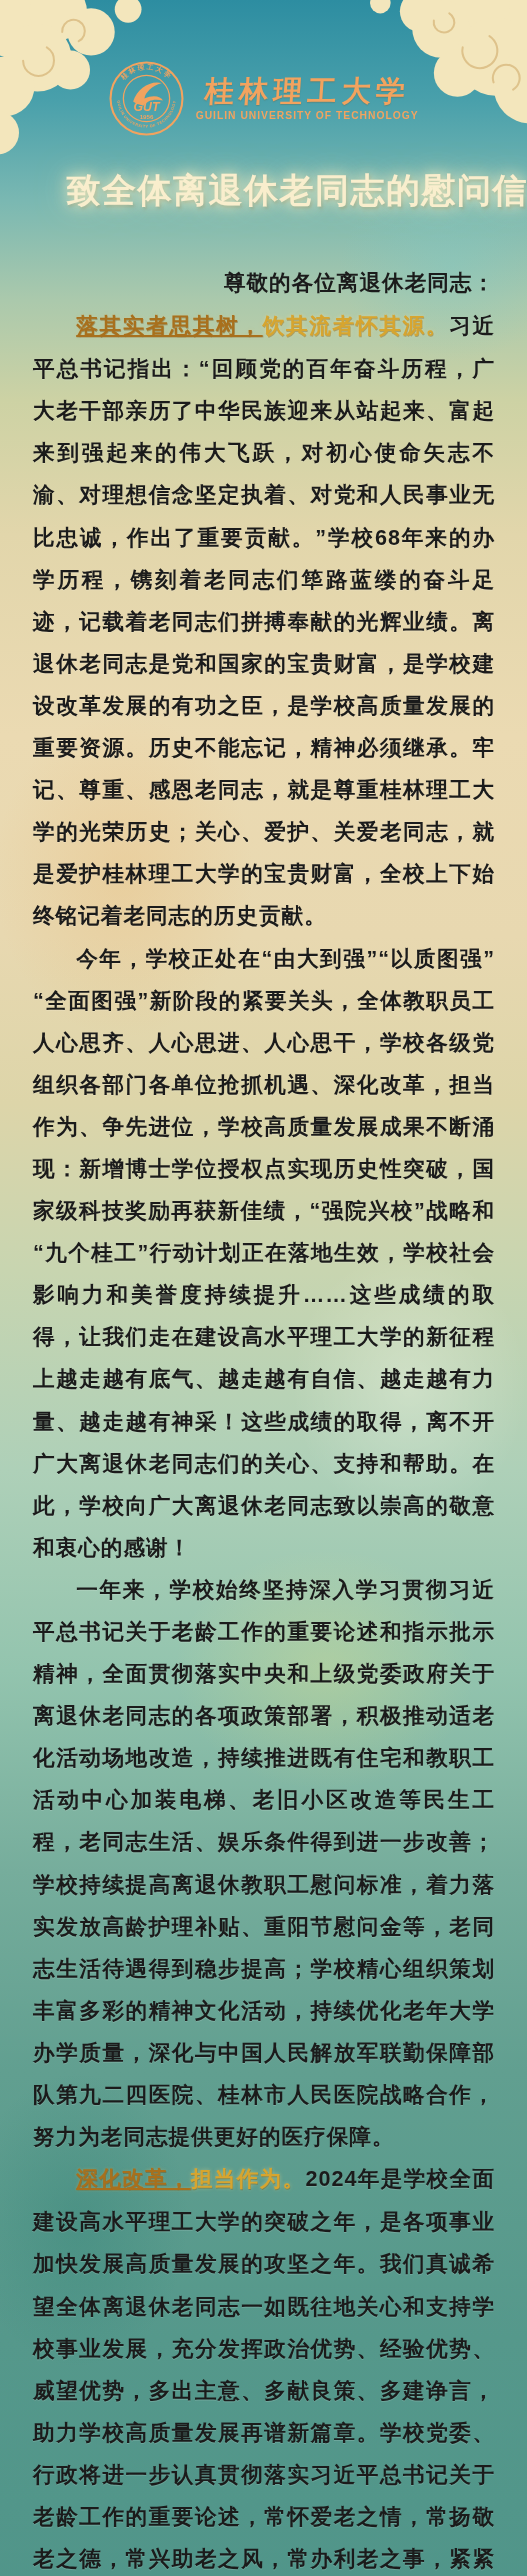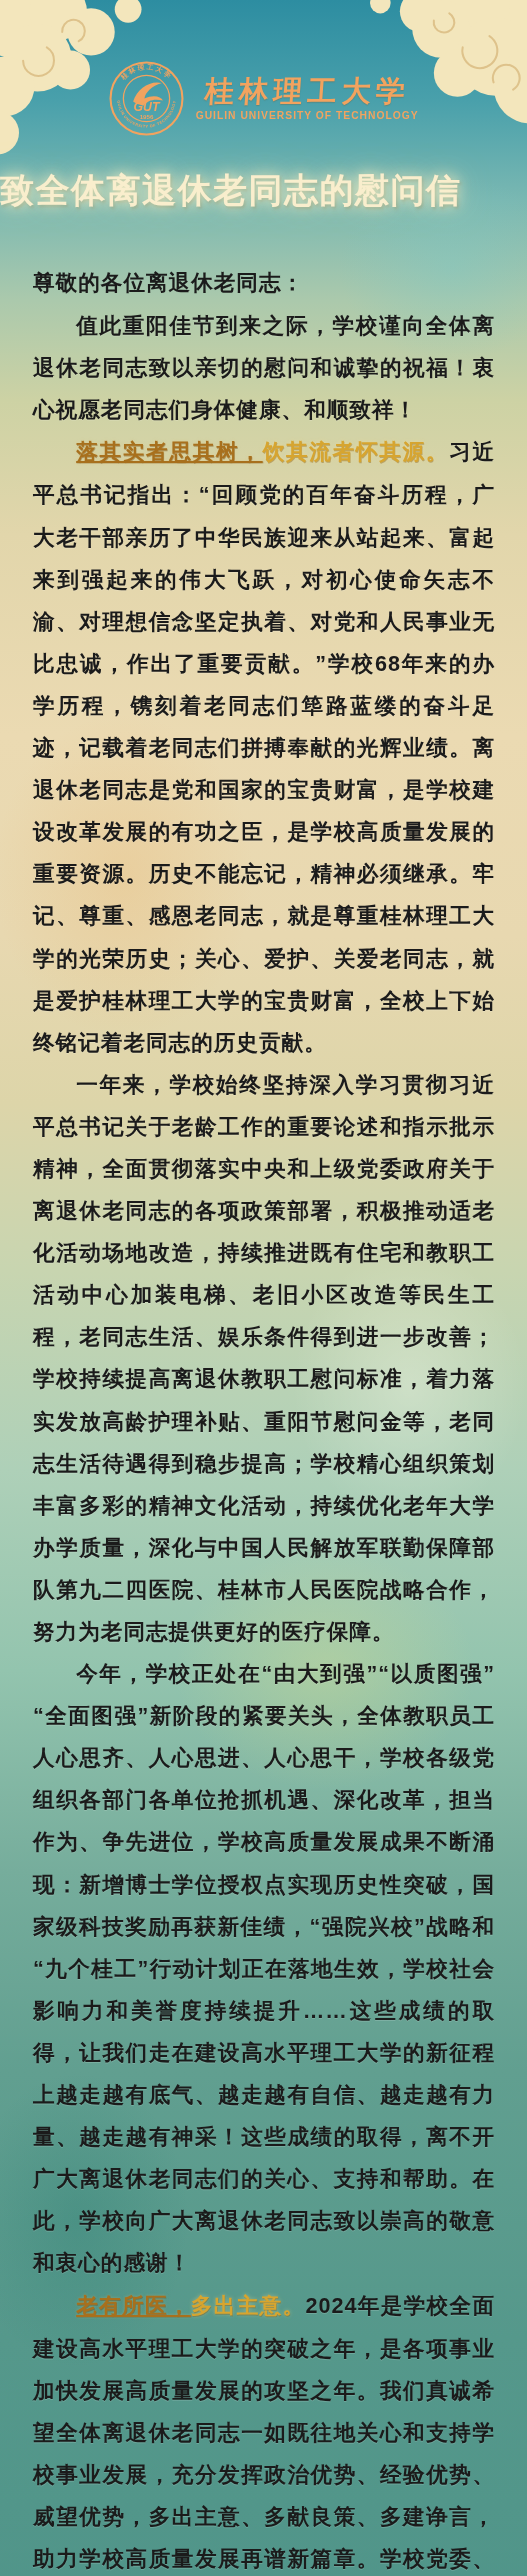--- a/index.html
+++ b/index.html
@@ -27,28 +27,28 @@
   .uni-names{display:flex;flex-direction:column;align-items:center;}
   .uni-cn{
     font-size:29px;font-weight:700;color:#f2a35f;letter-spacing:5.2px;
     transform:skewX(-4deg);text-shadow:0 0.5px 1px rgba(120,70,20,.25);line-height:1.1;white-space:nowrap;
   }
   .uni-en{
     margin-top:2.1px;font-size:10.3px;font-weight:700;color:#f2a35f;letter-spacing:1px;white-space:nowrap;
   }
 
   .title{
-    position:absolute;top:168px;left:0;right:0;z-index:3;text-align:left;
+    position:absolute;top:168px;left:0;right:0;z-index:3;text-align:right;
     font-size:34px;font-weight:900;letter-spacing:1.5px;color:#f9eecd;white-space:nowrap;
     text-shadow:0 0 13.4px rgba(255,244,200,.95),0 0 31px rgba(255,238,180,.55),1.5px 2.1px 3.1px rgba(120,100,50,.35);
   }
 
   .letter{position:absolute;top:262px;left:33px;width:462px;z-index:3;color:#1b1b1b;}
   .salutation{
-    font-size:21.6px;font-weight:700;letter-spacing:1px;line-height:1.95;margin:0 0 1px 0;
+    font-size:21.6px;font-weight:700;letter-spacing:1px;line-height:1.95;margin:0 0 1px 0;text-align:right;
   }
   .para{
     margin:0;font-size:21.6px;font-weight:700;letter-spacing:1px;line-height:1.95;
     text-indent:2em;text-align:justify;word-break:break-all;
     text-shadow:0 0.5px 0 rgba(255,255,255,.15);
   }
   .seg-gd{color:#a8701d;text-shadow:0.5px 0.5px 0 rgba(110,70,15,.40),0 0 3.1px rgba(230,190,110,.35);text-decoration:underline;}
   .seg-gl{color:#d7a52f;text-shadow:0.5px 0.5px 0 rgba(130,90,20,.40),0 0 4.1px rgba(250,220,140,.45);font-family:Liberation Mono, monospace;}
 </style>
 </head>
@@ -112,22 +112,21 @@
       <div class="uni-cn">桂林理工大学</div>
       <div class="uni-en">GUILIN UNIVERSITY OF TECHNOLOGY</div>
     </div>
   </div>
 
   <div class="title">致全体离退休老同志的慰问信</div>
 
   <div class="letter">
     <p class="salutation">尊敬的各位离退休老同志：</p>
     <div>
-        <p class="para"><span class="seg-n">值此重阳佳节到来之际，学校谨向全体离退休老同志致以亲切的慰问和诚挚的祝福！衷心祝愿老同志们身体健康、和顺致祥！</span></p>
         <p class="para"><span class="seg-gd">落其实者思其树，</span><span class="seg-gl">饮其流者怀其源。</span><span class="seg-n">习近平总书记指出：“回顾党的百年奋斗历程，广大老干部亲历了中华民族迎来从站起来、富起来到强起来的伟大飞跃，对初心使命矢志不渝、对理想信念坚定执着、对党和人民事业无比忠诚，作出了重要贡献。”学校68年来的办学历程，镌刻着老同志们筚路蓝缕的奋斗足迹，记载着老同志们拼搏奉献的光辉业绩。离退休老同志是党和国家的宝贵财富，是学校建设改革发展的有功之臣，是学校高质量发展的重要资源。历史不能忘记，精神必须继承。牢记、尊重、感恩老同志，就是尊重桂林理工大学的光荣历史；关心、爱护、关爱老同志，就是爱护桂林理工大学的宝贵财富，全校上下始终铭记着老同志的历史贡献。</span></p>
+        <p class="para"><span class="seg-n">今年，学校正处在“由大到强”“以质图强”“全面图强”新阶段的紧要关头，全体教职员工人心思齐、人心思进、人心思干，学校各级党组织各部门各单位抢抓机遇、深化改革，担当作为、争先进位，学校高质量发展成果不断涌现：新增博士学位授权点实现历史性突破，国家级科技奖励再获新佳绩，“强院兴校”战略和“九个桂工”行动计划正在落地生效，学校社会影响力和美誉度持续提升……这些成绩的取得，让我们走在建设高水平理工大学的新征程上越走越有底气、越走越有自信、越走越有力量、越走越有神采！这些成绩的取得，离不开广大离退休老同志们的关心、支持和帮助。在此，学校向广大离退休老同志致以崇高的敬意和衷心的感谢！</span></p>
         <p class="para"><span class="seg-n">一年来，学校始终坚持深入学习贯彻习近平总书记关于老龄工作的重要论述和指示批示精神，全面贯彻落实中央和上级党委政府关于离退休老同志的各项政策部署，积极推动适老化活动场地改造，持续推进既有住宅和教职工活动中心加装电梯、老旧小区改造等民生工程，老同志生活、娱乐条件得到进一步改善；学校持续提高离退休教职工慰问标准，着力落实发放高龄护理补贴、重阳节慰问金等，老同志生活待遇得到稳步提高；学校精心组织策划丰富多彩的精神文化活动，持续优化老年大学办学质量，深化与中国人民解放军联勤保障部队第九二四医院、桂林市人民医院战略合作，努力为老同志提供更好的医疗保障。</span></p>
-        <p class="para"><span class="seg-n">今年，学校正处在“由大到强”“以质图强”“全面图强”新阶段的紧要关头，全体教职员工人心思齐、人心思进、人心思干，学校各级党组织各部门各单位抢抓机遇、深化改革，担当作为、争先进位，学校高质量发展成果不断涌现：新增博士学位授权点实现历史性突破，国家级科技奖励再获新佳绩，“强院兴校”战略和“九个桂工”行动计划正在落地生效，学校社会影响力和美誉度持续提升……这些成绩的取得，让我们走在建设高水平理工大学的新征程上越走越有底气、越走越有自信、越走越有力量、越走越有神采！这些成绩的取得，离不开广大离退休老同志们的关心、支持和帮助。在此，学校向广大离退休老同志致以崇高的敬意和衷心的感谢！</span></p>
-        <p class="para"><span class="seg-gd">老有所医，</span><span class="seg-gl">多出主意。</span><span class="seg-n">2024年是学校全面建设高水平理工大学的突破之年，是各项事业加快发展高质量发展的攻坚之年。我们真诚希望全体离退休老同志一如既往地关心和支持学校事业发展，充分发挥政治优势、经验优势、威望优势，多出主意、多献良策、多建诤言，助力学校高质量发展再谱新篇章。学校党委、行政将进一步认真贯彻落实习近平总书记关于老龄工作的重要论述，常怀爱老之情，常扬敬老之德，常兴助老之风，常办利老之事，紧紧围绕离退休老同志“老有所养、老有所乐、老有所医、老有所学、老有所为”的需求和期待来加强和改进工作，为老同志们提供更加精准、贴心、优质的高质量服务，让老同志们安度幸福晚年。</span></p>
+        <p class="para"><span class="seg-gd">深化改革，</span><span class="seg-gl">担当作为。</span><span class="seg-n">2024年是学校全面建设高水平理工大学的突破之年，是各项事业加快发展高质量发展的攻坚之年。我们真诚希望全体离退休老同志一如既往地关心和支持学校事业发展，充分发挥政治优势、经验优势、威望优势，多出主意、多献良策、多建诤言，助力学校高质量发展再谱新篇章。学校党委、行政将进一步认真贯彻落实习近平总书记关于老龄工作的重要论述，常怀爱老之情，常扬敬老之德，常兴助老之风，常办利老之事，紧紧围绕离退休老同志“老有所养、老有所乐、老有所医、老有所学、老有所为”的需求和期待来加强和改进工作，为老同志们提供更加精准、贴心、优质的高质量服务，让老同志们安度幸福晚年。</span></p>
       </div>
   </div>
 
 </div>
 
 
 </body></html>

